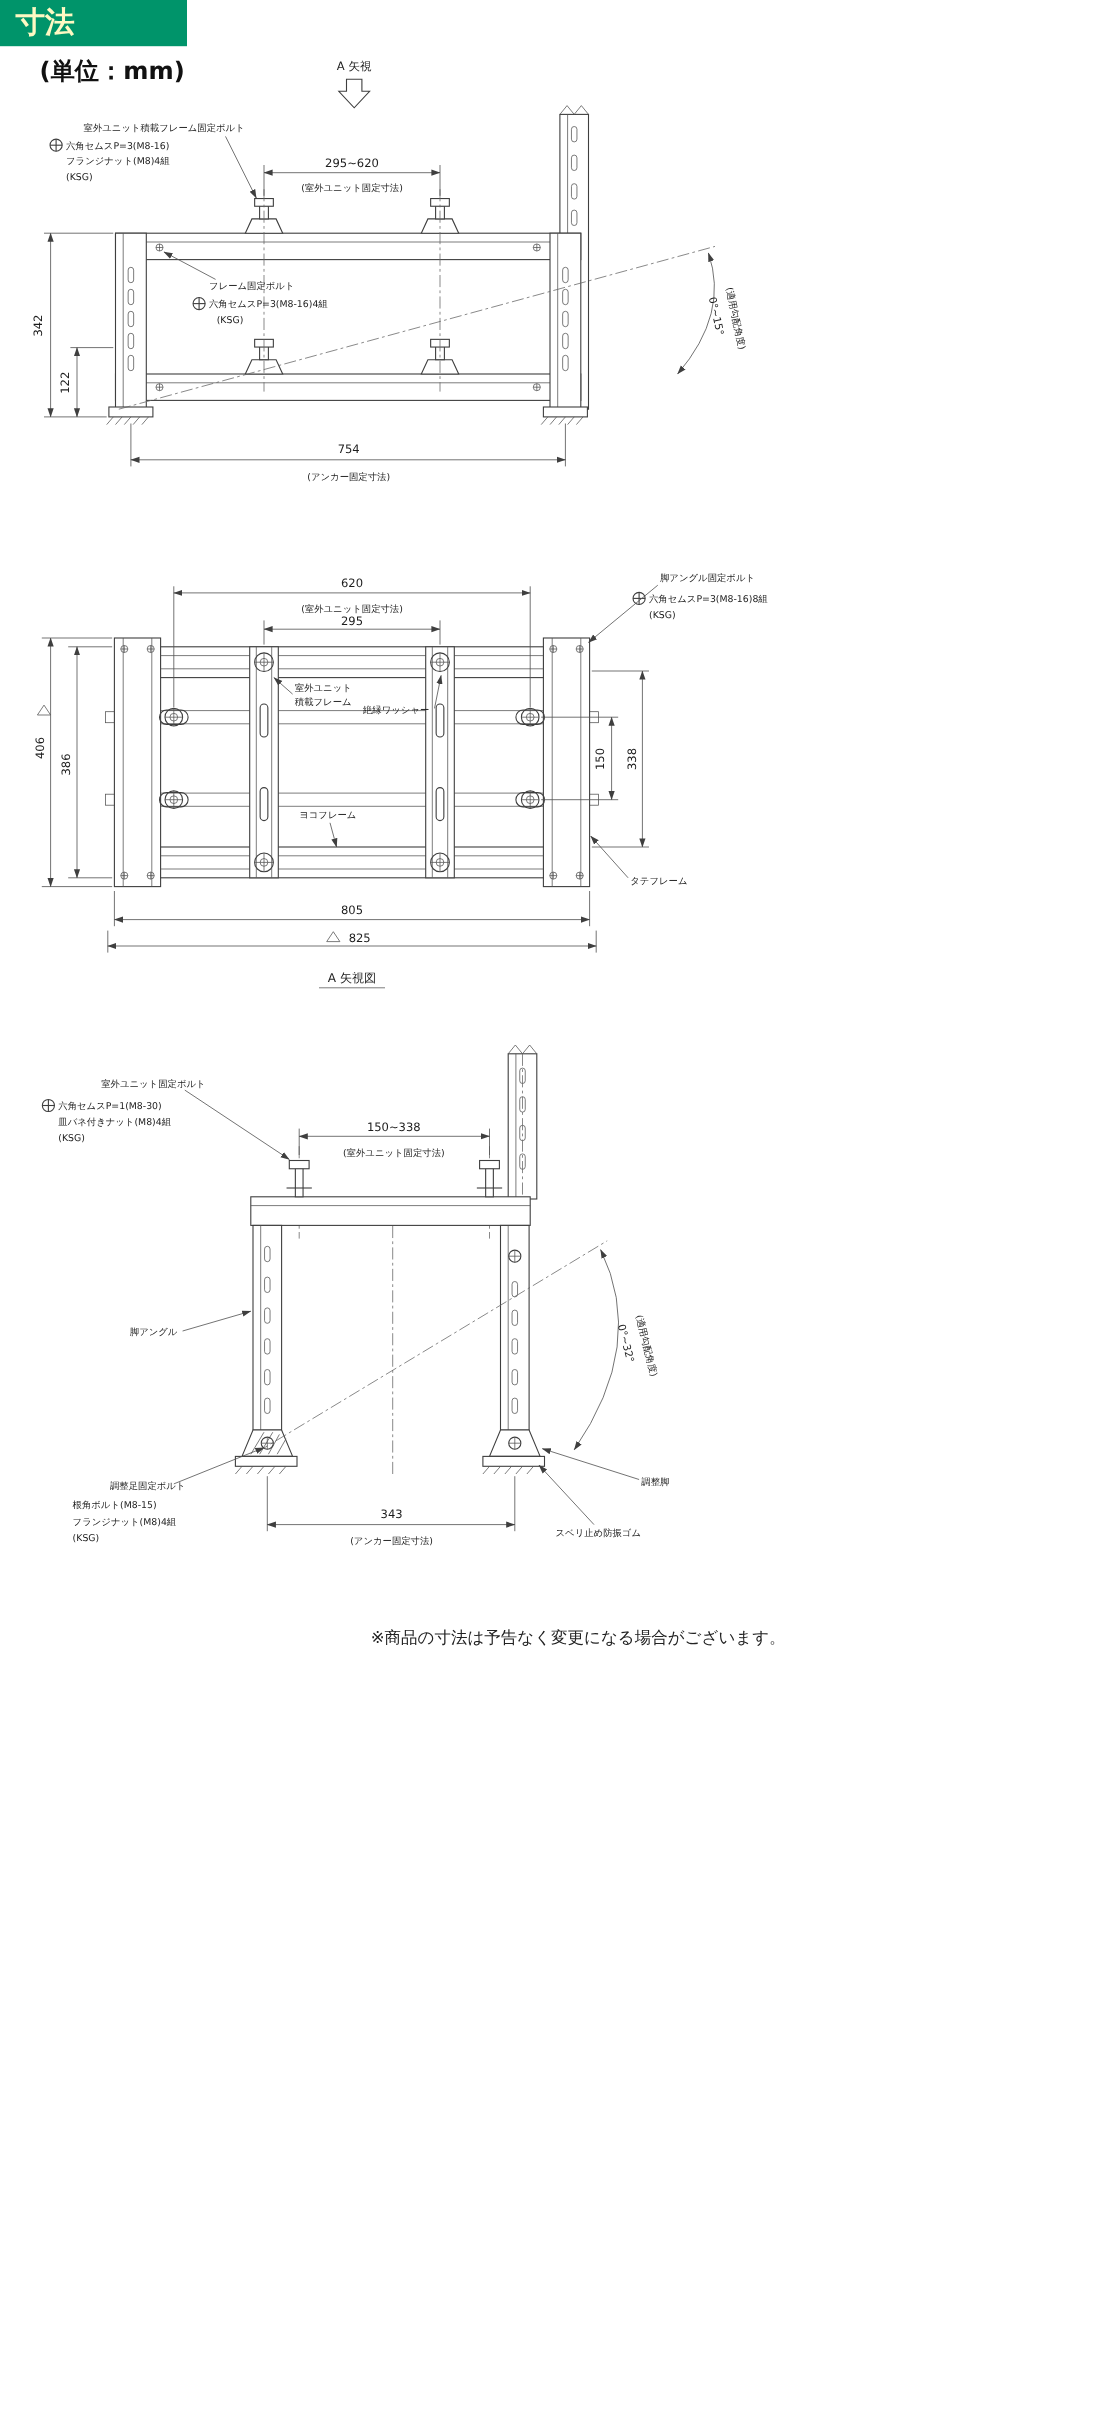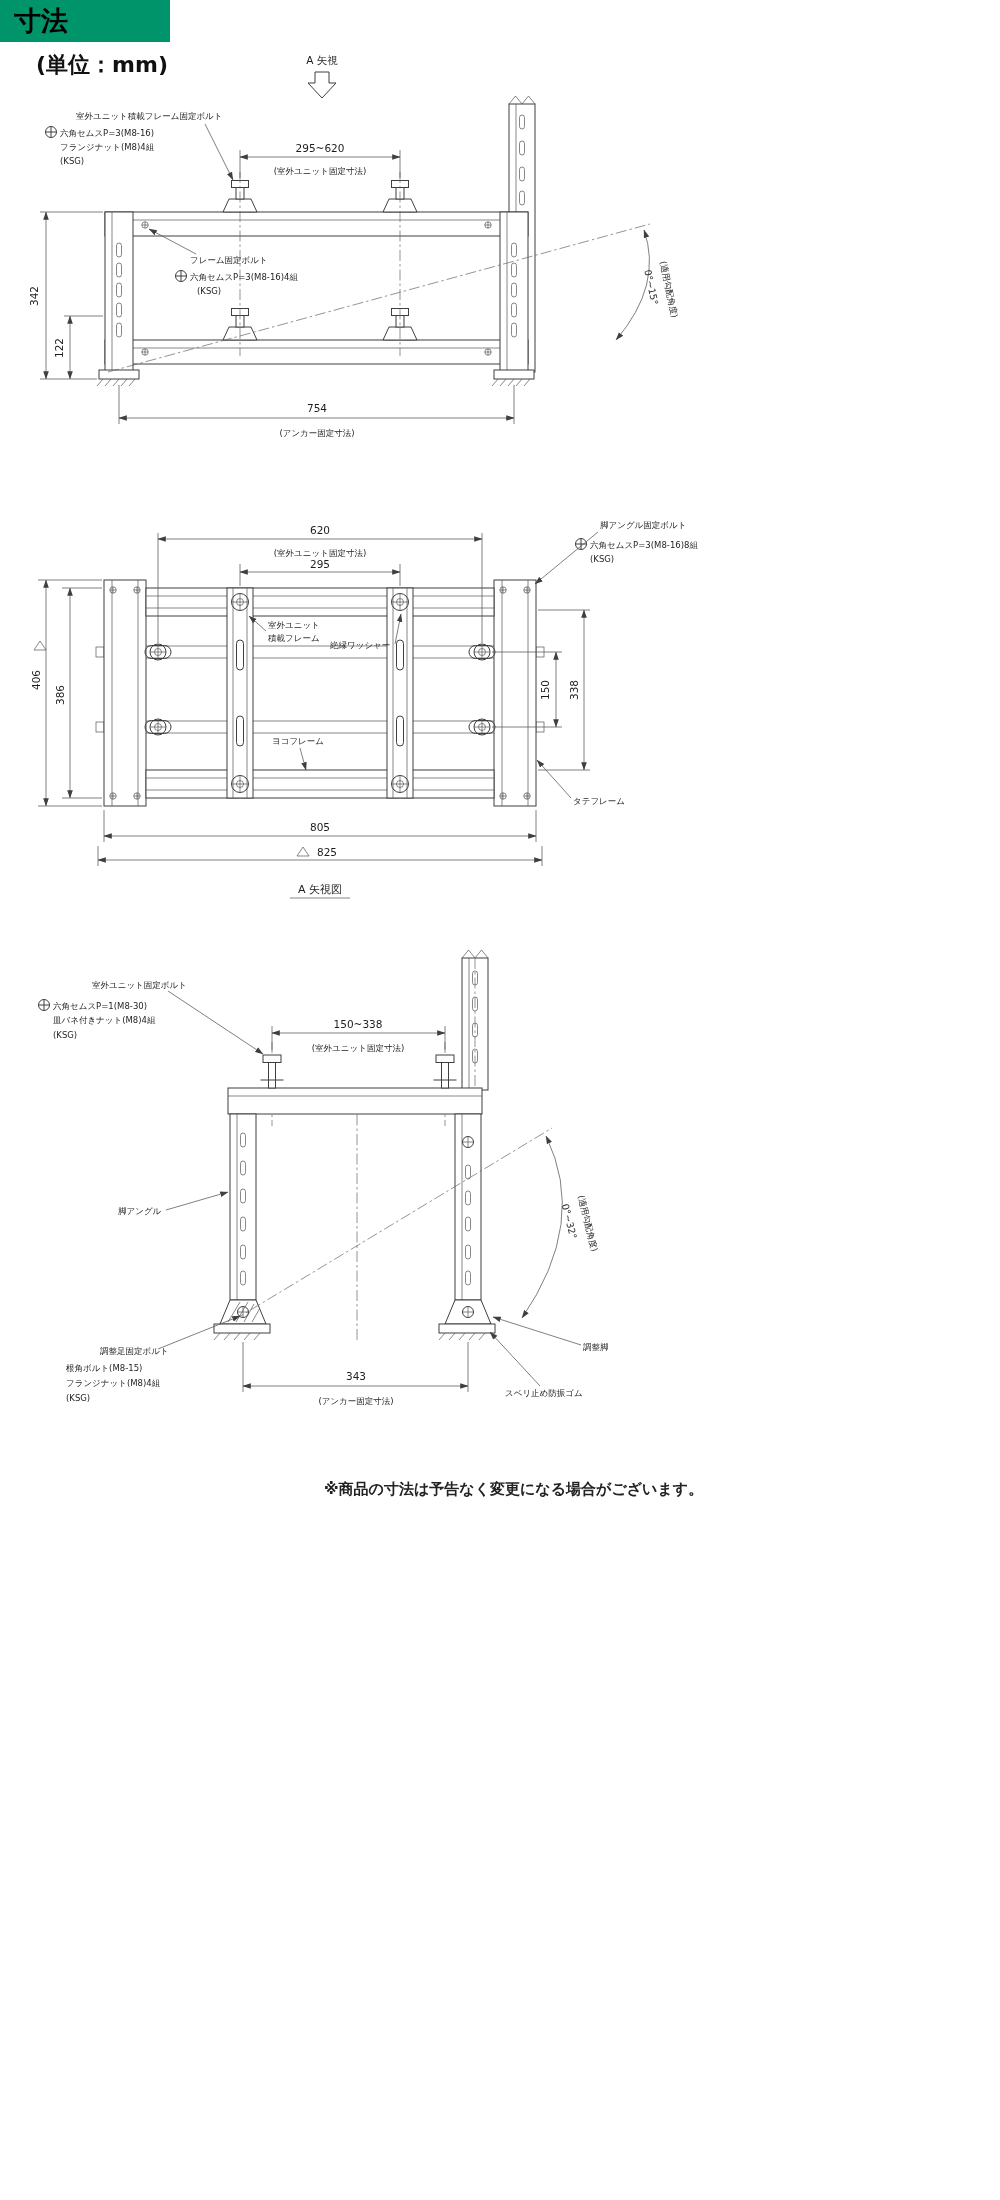--- a/index.html
+++ b/index.html
@@ -1,21 +1,21 @@
 <!DOCTYPE html>
 <html><head>
 <meta charset="utf-8">
 <style>
   html,body{margin:0;padding:0;background:#fff;}
   #page{position:relative;width:1000px;height:2200px;background:#ffffff;overflow:hidden;
         font-family:"DejaVu Sans","Liberation Sans",sans-serif;}
   #banner{position:absolute;left:0;top:0;width:170px;height:42px;background:#00946a;
-          color:#000000;font-size:27px;font-weight:bold;line-height:42px;padding-left:14px;box-sizing:border-box;}
+          color:#fef9c3;font-size:27px;font-weight:bold;line-height:42px;padding-left:14px;box-sizing:border-box;}
   #unit{position:absolute;left:12px;top:50px;font-size:22px;font-weight:bold;color:#111;margin-left:24px;}
-  #note{position:absolute;left:324px;top:1480px;font-size:15px;font-weight:700;color:#222;}
+  #note{position:absolute;left:337px;top:1480px;font-size:15px;font-weight:400;color:#222;}
   svg{position:absolute;left:0;top:0;}
   .ln{stroke:#3f3f3f;stroke-width:1;fill:none}
   .lnw{stroke:#3f3f3f;stroke-width:1;fill:#fff}
   .thin{stroke:#555;stroke-width:0.7;fill:none}
   .dim{stroke:#555;stroke-width:0.75;fill:none}
   .cl{stroke:#666;stroke-width:0.7;fill:none;stroke-dasharray:11 3 2.5 3}
   text{fill:#1d1d1d;font-size:9.5px;font-family:"DejaVu Sans","Liberation Sans",sans-serif;}
   .dimtxt{font-size:10.5px}
   .sub{font-size:8.5px}
   .cap{font-size:11px}

